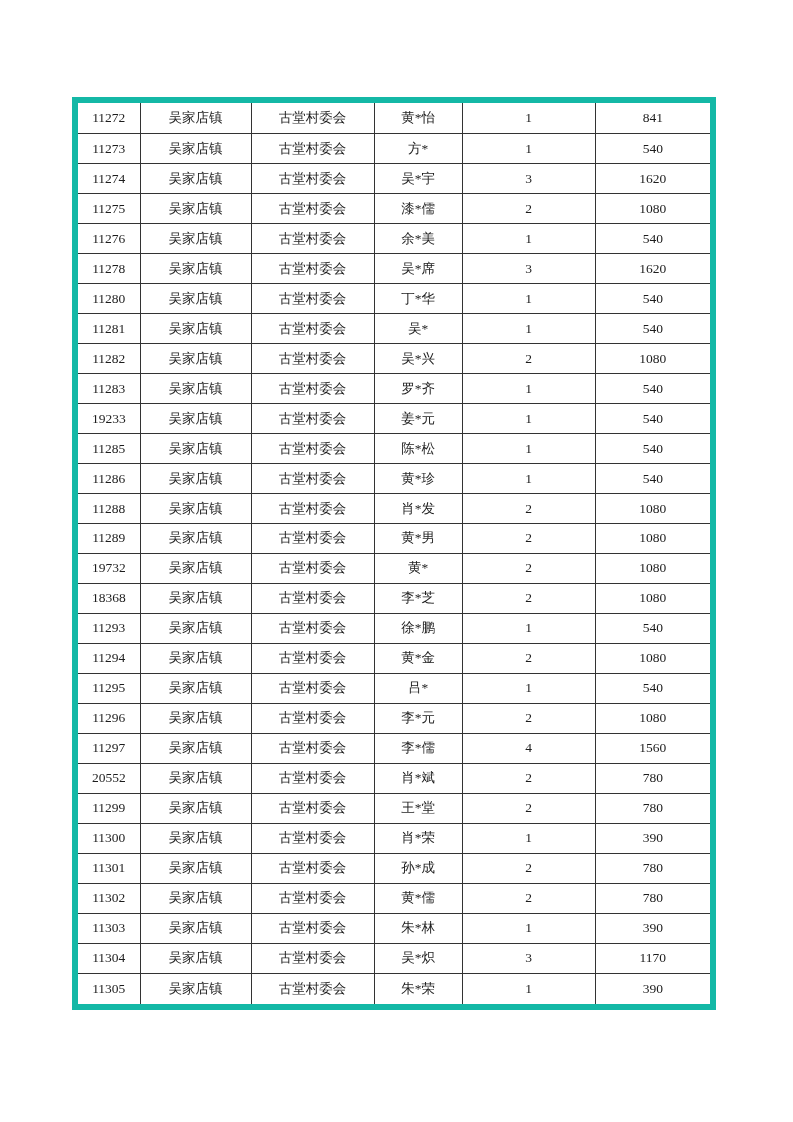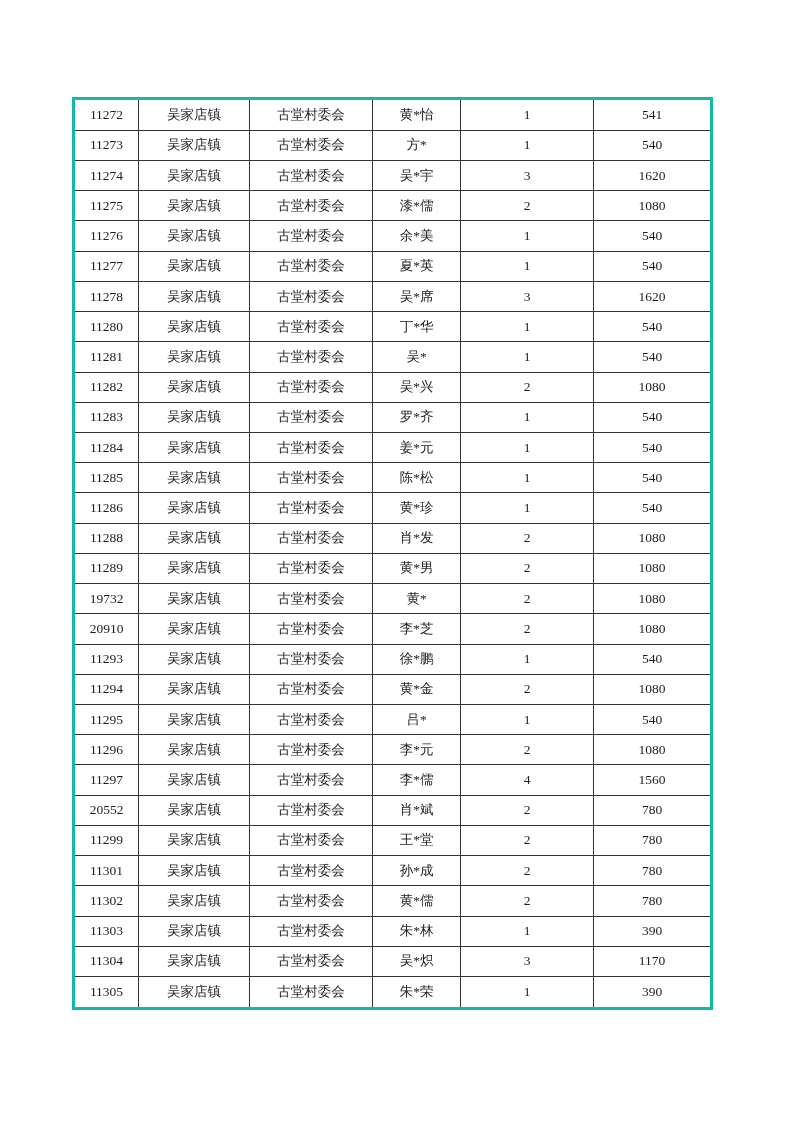--- a/index.html
+++ b/index.html
@@ -18,21 +18,21 @@
     position: absolute;
     left: 72px;
     top: 97px;
     width: 638px;
     height: 913px;
     border-collapse: collapse;
     table-layout: fixed;
     font-family: "Liberation Serif", "DejaVu Serif", serif;
     font-size: 13.5px;
     color: #1d1d1d;
-    border: 3px solid #14b8a6;
+    border: 6px solid #14b8a6;
   }
   table.data-table td {
     border: 1.5px solid #333333;
     text-align: center;
     vertical-align: middle;
     padding: 0;
     white-space: nowrap;
     overflow: hidden;
   }
   col.c-serial  { width: 65px;  }
@@ -55,21 +55,21 @@
       <col class="c-count">
       <col class="c-amount">
     </colgroup>
     <tbody>
         <tr>
           <td>11272</td>
           <td>吴家店镇</td>
           <td>古堂村委会</td>
           <td>黄*怡</td>
           <td>1</td>
-          <td>541</td>
+          <td>841</td>
         </tr>
         <tr>
           <td>11273</td>
           <td>吴家店镇</td>
           <td>古堂村委会</td>
           <td>方*</td>
           <td>1</td>
           <td>540</td>
         </tr>
         <tr>
@@ -90,28 +90,20 @@
         </tr>
         <tr>
           <td>11276</td>
           <td>吴家店镇</td>
           <td>古堂村委会</td>
           <td>余*美</td>
           <td>1</td>
           <td>540</td>
         </tr>
         <tr>
-          <td>11277</td>
-          <td>吴家店镇</td>
-          <td>古堂村委会</td>
-          <td>夏*英</td>
-          <td>1</td>
-          <td>540</td>
-        </tr>
-        <tr>
           <td>11278</td>
           <td>吴家店镇</td>
           <td>古堂村委会</td>
           <td>吴*席</td>
           <td>3</td>
           <td>1620</td>
         </tr>
         <tr>
           <td>11280</td>
           <td>吴家店镇</td>
@@ -138,21 +130,21 @@
         </tr>
         <tr>
           <td>11283</td>
           <td>吴家店镇</td>
           <td>古堂村委会</td>
           <td>罗*齐</td>
           <td>1</td>
           <td>540</td>
         </tr>
         <tr>
-          <td>11284</td>
+          <td>19233</td>
           <td>吴家店镇</td>
           <td>古堂村委会</td>
           <td>姜*元</td>
           <td>1</td>
           <td>540</td>
         </tr>
         <tr>
           <td>11285</td>
           <td>吴家店镇</td>
           <td>古堂村委会</td>
@@ -186,21 +178,21 @@
         </tr>
         <tr>
           <td>19732</td>
           <td>吴家店镇</td>
           <td>古堂村委会</td>
           <td>黄*</td>
           <td>2</td>
           <td>1080</td>
         </tr>
         <tr>
-          <td>20910</td>
+          <td>18368</td>
           <td>吴家店镇</td>
           <td>古堂村委会</td>
           <td>李*芝</td>
           <td>2</td>
           <td>1080</td>
         </tr>
         <tr>
           <td>11293</td>
           <td>吴家店镇</td>
           <td>古堂村委会</td>
@@ -248,20 +240,28 @@
           <td>2</td>
           <td>780</td>
         </tr>
         <tr>
           <td>11299</td>
           <td>吴家店镇</td>
           <td>古堂村委会</td>
           <td>王*堂</td>
           <td>2</td>
           <td>780</td>
+        </tr>
+        <tr>
+          <td>11300</td>
+          <td>吴家店镇</td>
+          <td>古堂村委会</td>
+          <td>肖*荣</td>
+          <td>1</td>
+          <td>390</td>
         </tr>
         <tr>
           <td>11301</td>
           <td>吴家店镇</td>
           <td>古堂村委会</td>
           <td>孙*成</td>
           <td>2</td>
           <td>780</td>
         </tr>
         <tr>

